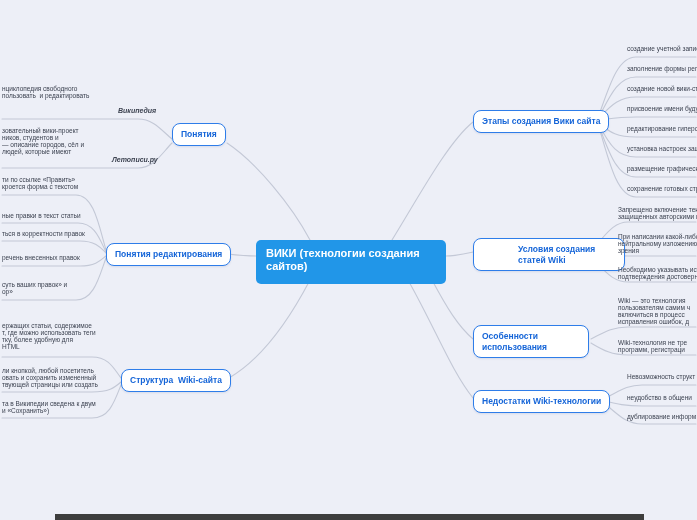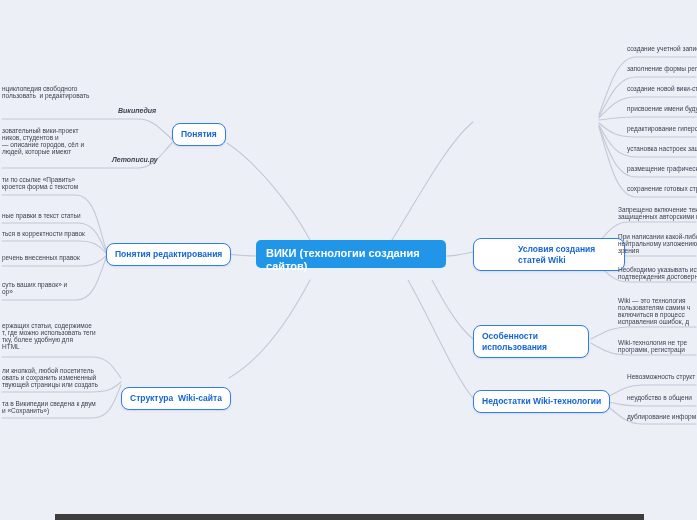--- a/index.html
+++ b/index.html
@@ -1,19 +1,19 @@
 <!DOCTYPE html>
 <html><head>
 <meta charset="utf-8">
 <style>
   html,body{margin:0;padding:0;background:#edeff7;}
   .canvas{position:relative;width:697px;height:520px;background:#edeff7;overflow:hidden;
           font-family:"Liberation Sans",sans-serif;}
   .wires{position:absolute;left:0;top:0;width:697px;height:520px;}
-  .root{position:absolute;left:256px;top:240px;width:190px;height:28px;box-sizing:border-box;
+  .root{position:absolute;left:256px;top:240px;width:190px;height:44px;box-sizing:border-box;
         background:#2196e8;border-radius:5px;color:#ffffff;font-weight:bold;font-size:11px;
         line-height:13px;padding:7px 10px;white-space:pre;}
   .topic{position:absolute;background:#ffffff;border:1.5px solid #2e7de9;border-radius:8px;
          color:#1565d8;font-weight:bold;font-size:8.5px;line-height:10.5px;padding:5px 8px;
          white-space:pre;box-shadow:0 1px 2px rgba(60,80,150,.12);}
   .leaf{position:absolute;color:#3c4250;font-size:6.5px;line-height:7px;white-space:pre;}
   .linelabel{position:absolute;color:#3c4250;font-size:7px;line-height:8px;font-weight:bold;
              font-style:italic;white-space:pre;}
   .bottombar{position:absolute;left:55px;top:514px;width:589px;height:6px;background:#3d3d3d;}
 </style>
@@ -64,22 +64,23 @@
     <path d="M696,385 L642,385 C625,385 617,393 605,398"></path>
     <path d="M696,406 L642,406 C625,406 617,404 605,401"></path>
     <path d="M696,424 L642,424 C625,424 617,413 605,404"></path>
   </svg>
 
   <div class="root">ВИКИ (технологии создания
 сайтов)</div>
 
   <div class="topic" style="left:172px;top:123px;">Понятия</div>
   <div class="topic" style="left:106px;top:243px;">Понятия редактирования</div>
-  <div class="topic" style="left:121px;top:369px;margin-top:18px;">Структура  Wiki-сайта</div>
+  <div class="topic" style="left:121px;top:369px;">Структура  Wiki-сайта</div>
 
+  <div class="topic" style="left:473px;top:110px;">Этапы создания Вики сайта</div>
   <div class="topic" style="left:473px;top:238px;width:98px;padding-left:44px;">Условия создания
 статей Wiki</div>
   <div class="topic" style="left:473px;top:325px;width:98px;">Особенности
 использования</div>
   <div class="topic" style="left:473px;top:390px;">Недостатки Wiki-технологии</div>
 
   <div class="leaf" style="left:2px;top:85px;">нциклопедия свободного
 пользовать  и редактировать</div>
   <div class="linelabel" style="left:118px;top:107px;">Википедия</div>
   <div class="leaf" style="left:2px;top:127px;">зовательный вики-проект

